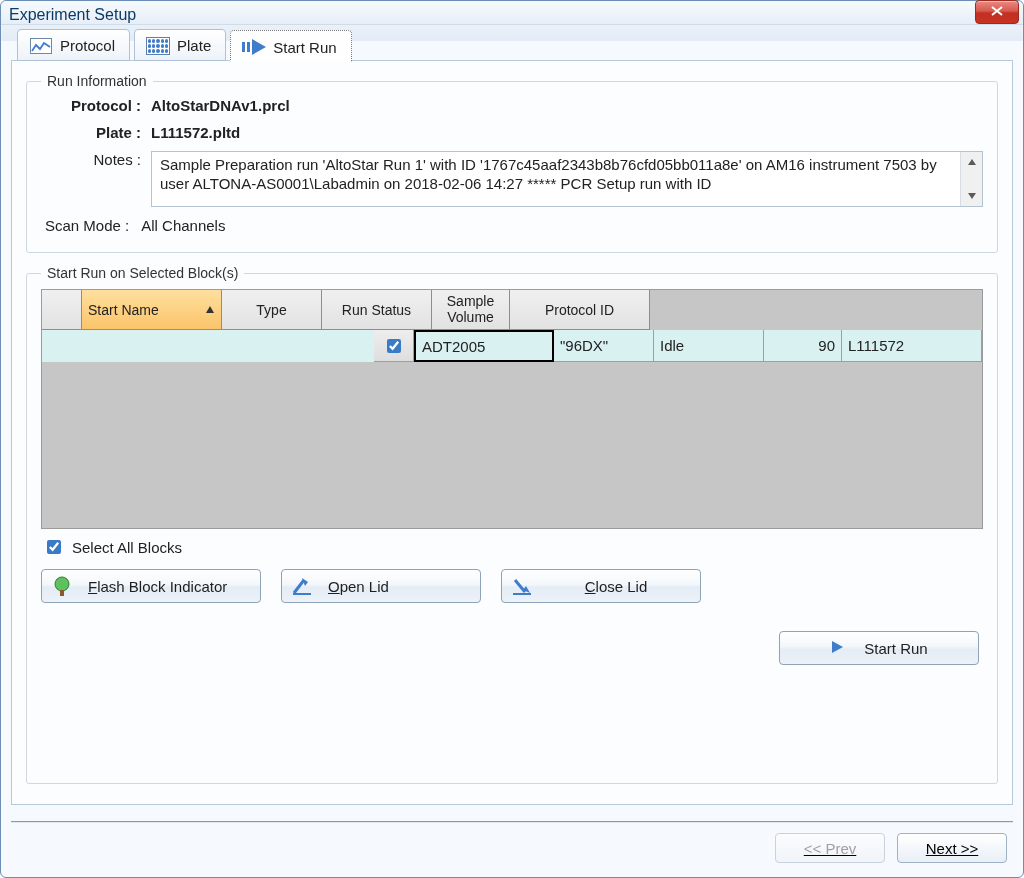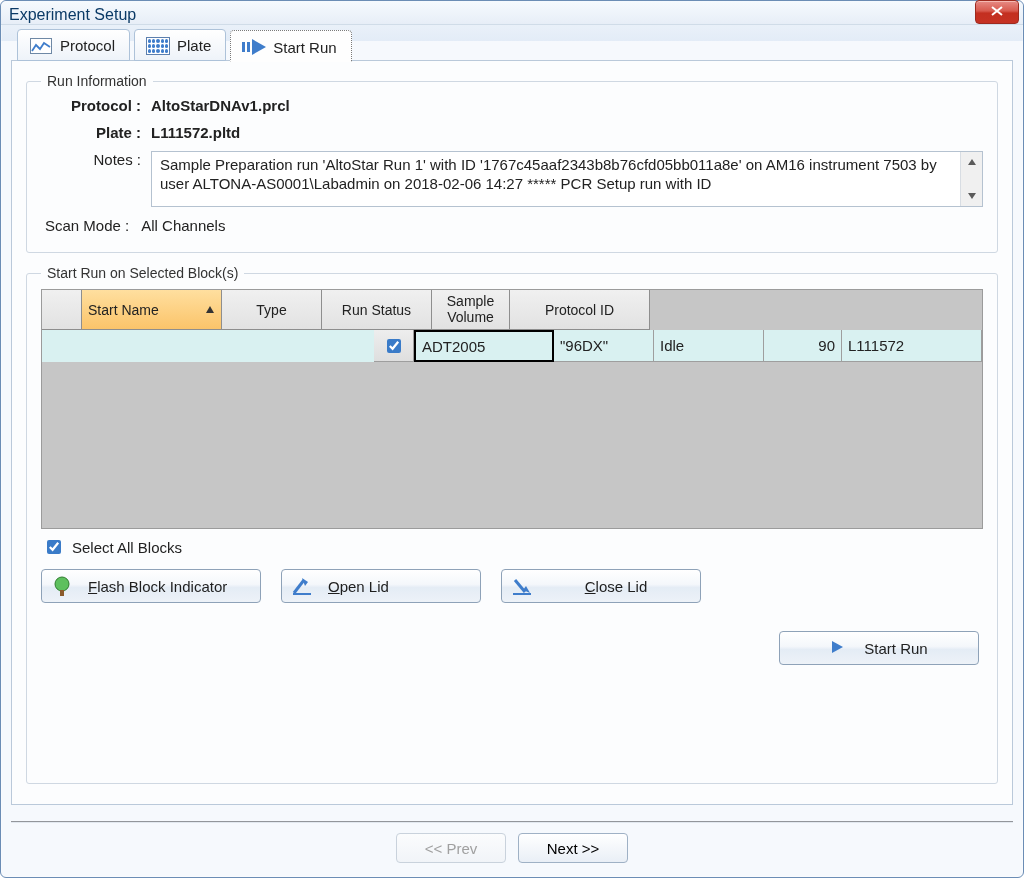--- a/index.html
+++ b/index.html
@@ -134,21 +134,21 @@
     width: 200px; height: 34px;
     border: 1px solid #8ea2b8; border-radius: 4px;
     background: linear-gradient(to bottom, #ffffff 0%, #f4f7fb 45%, #e4ecf5 55%, #edf2f8 100%);
     font-size: 15px;
   }
   .start-btn svg { width: 14px; height: 14px; }
 
   .footer {
     margin: 0 10px 10px 10px;
     border-top: 2px groove #e2e8ef;
-    padding: 10px 6px 4px 6px; display: flex; justify-content: center; gap: 12px;
+    padding: 10px 6px 4px 6px; display: flex; justify-content: flex-end; gap: 12px; text-decoration: underline;
   }
   .navbtn {
     height: 30px; min-width: 110px; border-radius: 4px; border: 1px solid #9fb1c5;
     background: linear-gradient(to bottom,#ffffff,#e9eff6); font-size: 15px;
     display: inline-flex; align-items: center; justify-content: center;
   }
   .navbtn.disabled { color: #a0a0a0; border-color: #c9d2dc; background: linear-gradient(to bottom,#fbfcfd,#f1f4f8);}
 </style>
 </head>
 <body>

